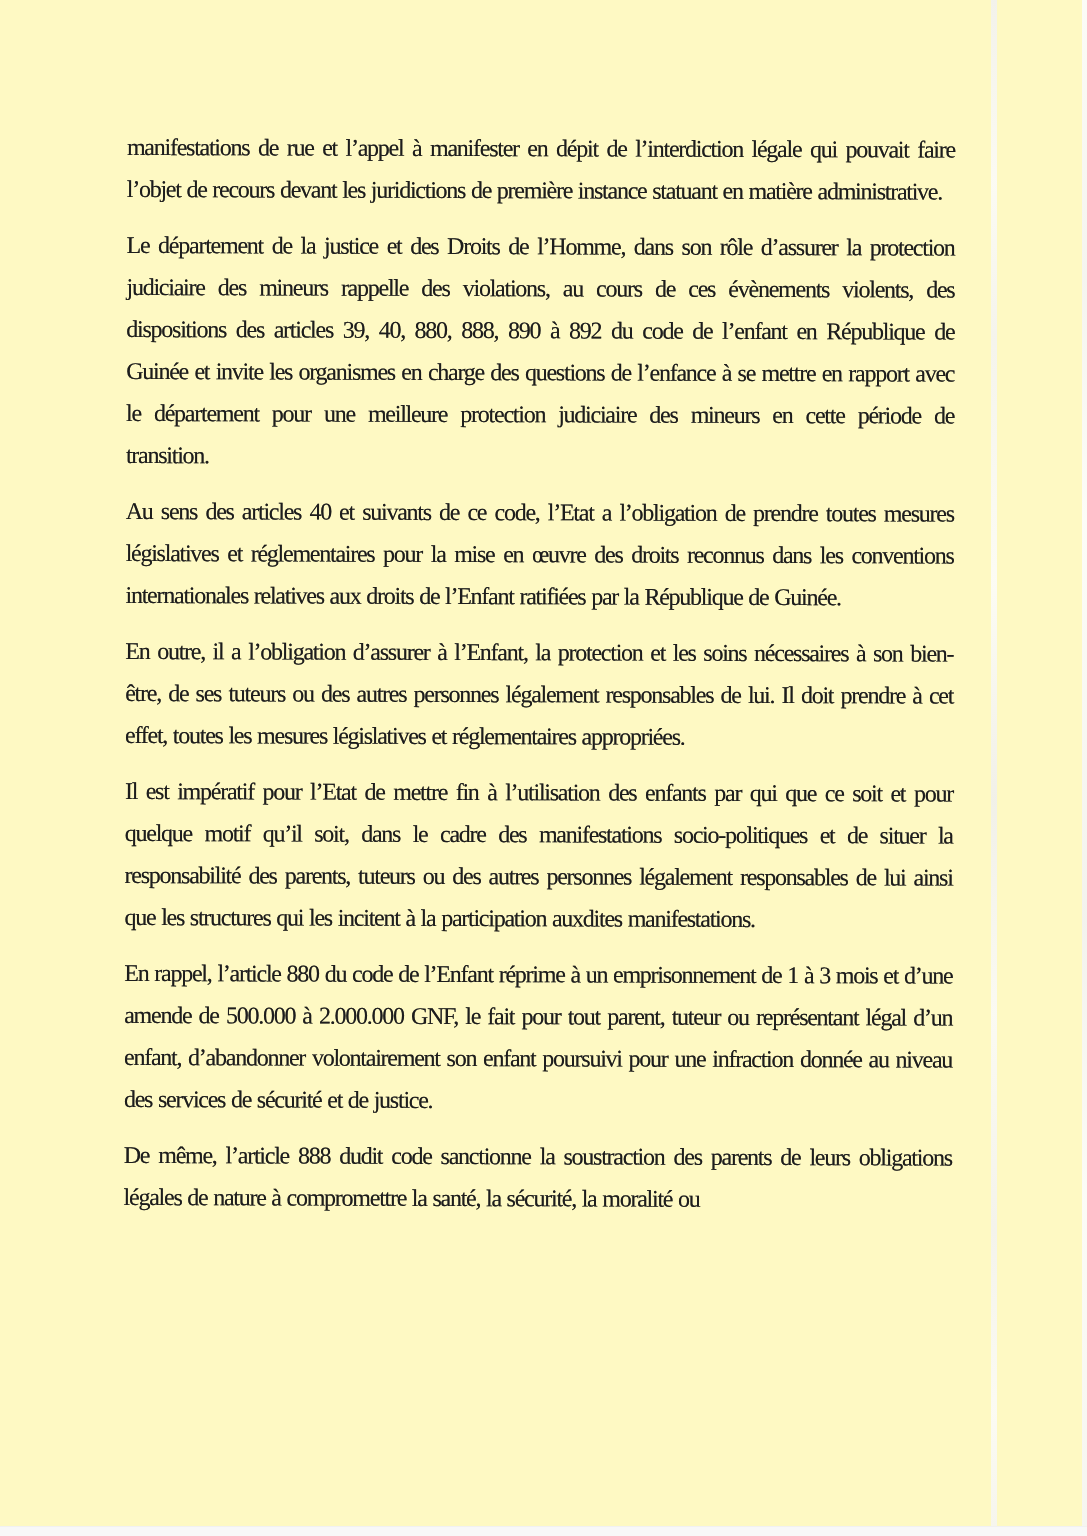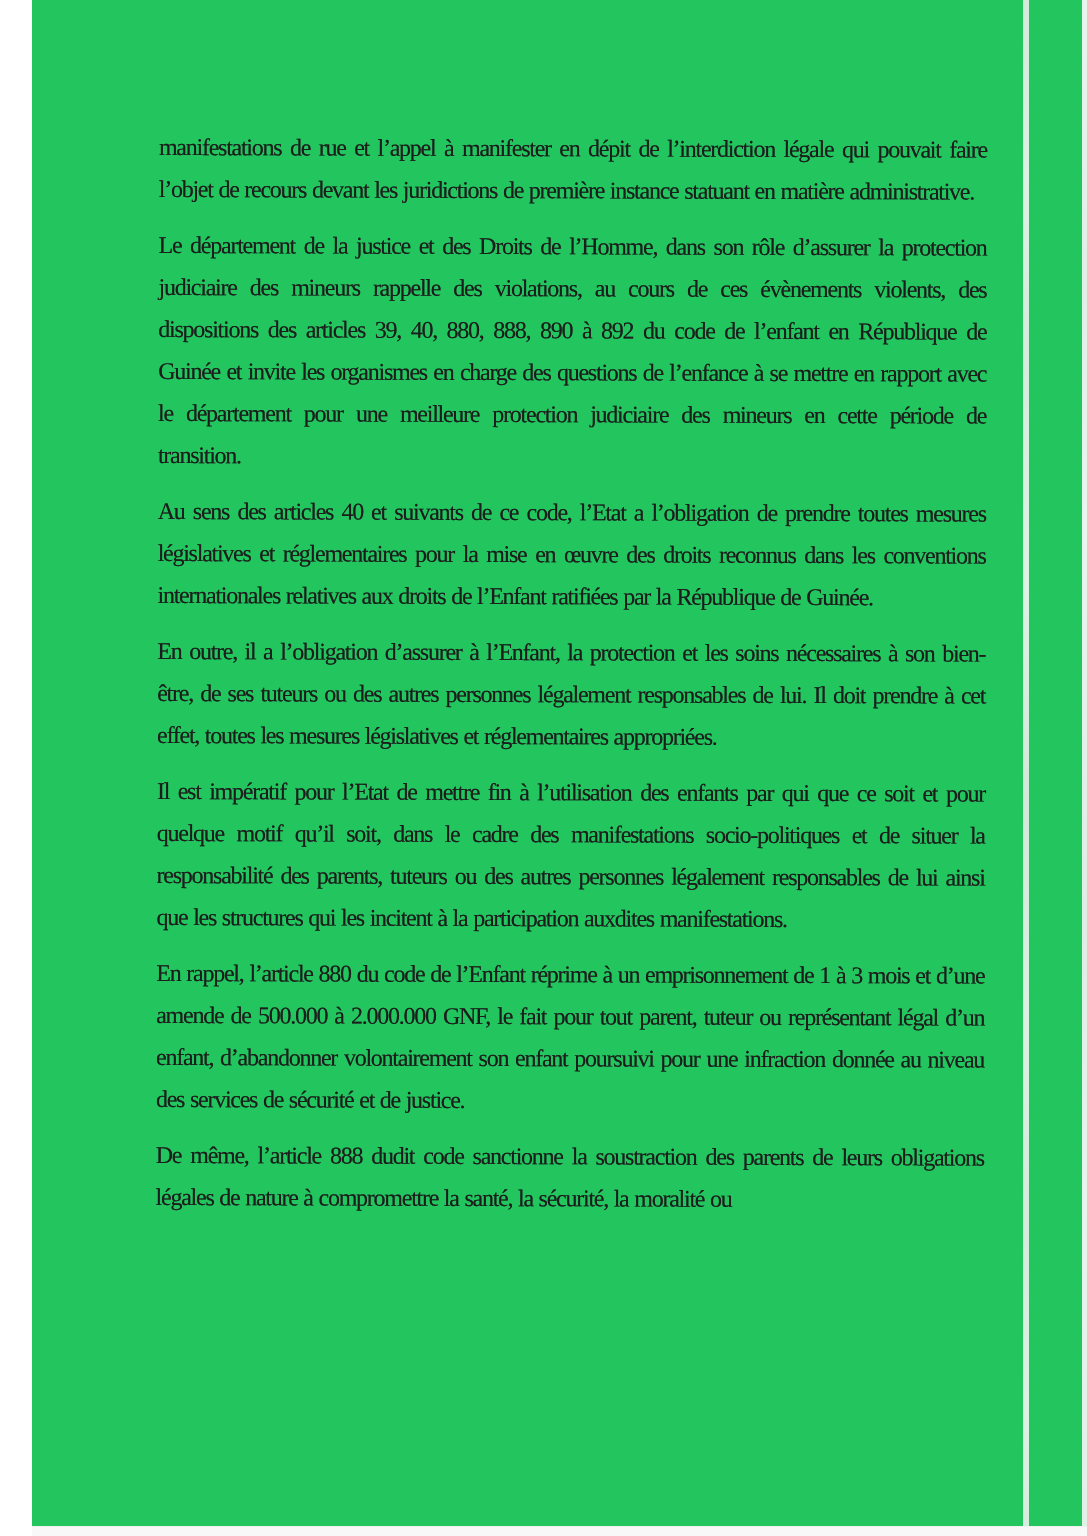--- a/index.html
+++ b/index.html
@@ -10,22 +10,21 @@
   body {
     width: 1087px;
     height: 1536px;
     position: relative;
     overflow: hidden;
     font-family: "Liberation Serif", "DejaVu Serif", serif;
   }
   .page {
     position: absolute;
     inset: 0;
-    background: #22c55e;
-    margin-left: 32px;
+    background: #fef9c3;
   }
   .doc-body {
     position: absolute;
     left: 127px;
     top: 126px;
     width: 828px;
     transform: rotate(0.18deg);
     transform-origin: 0 0;
   }
   .para {

